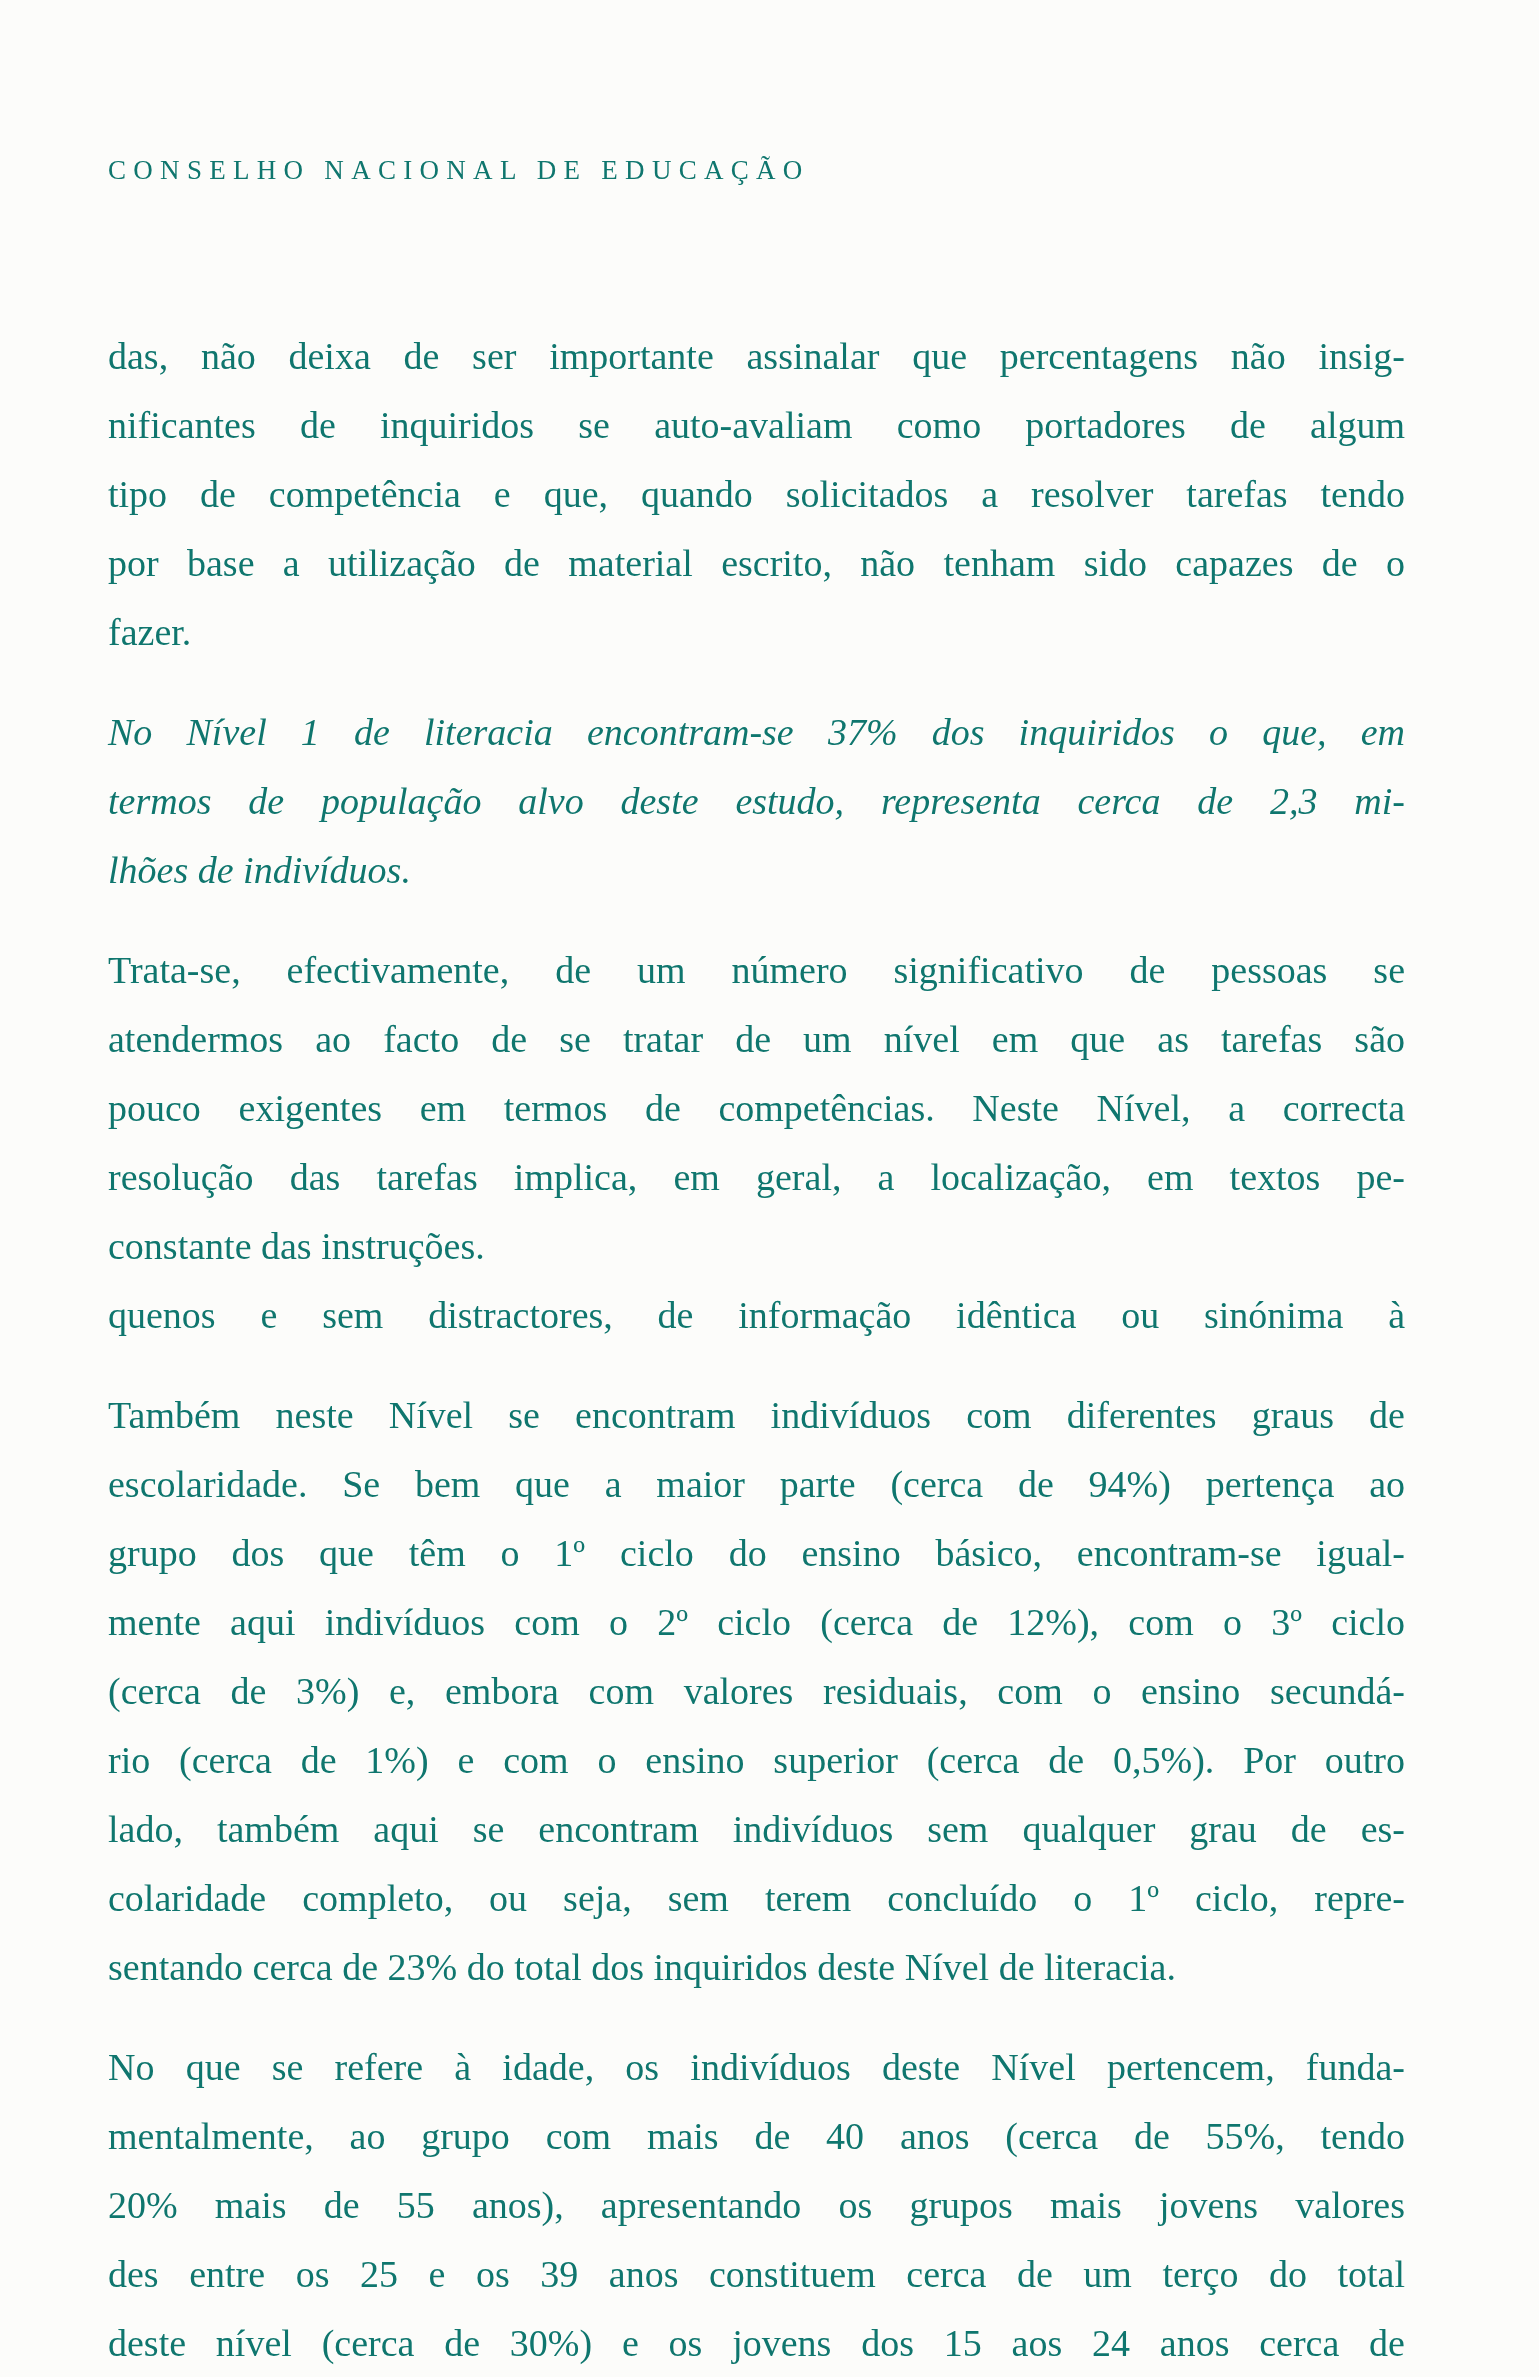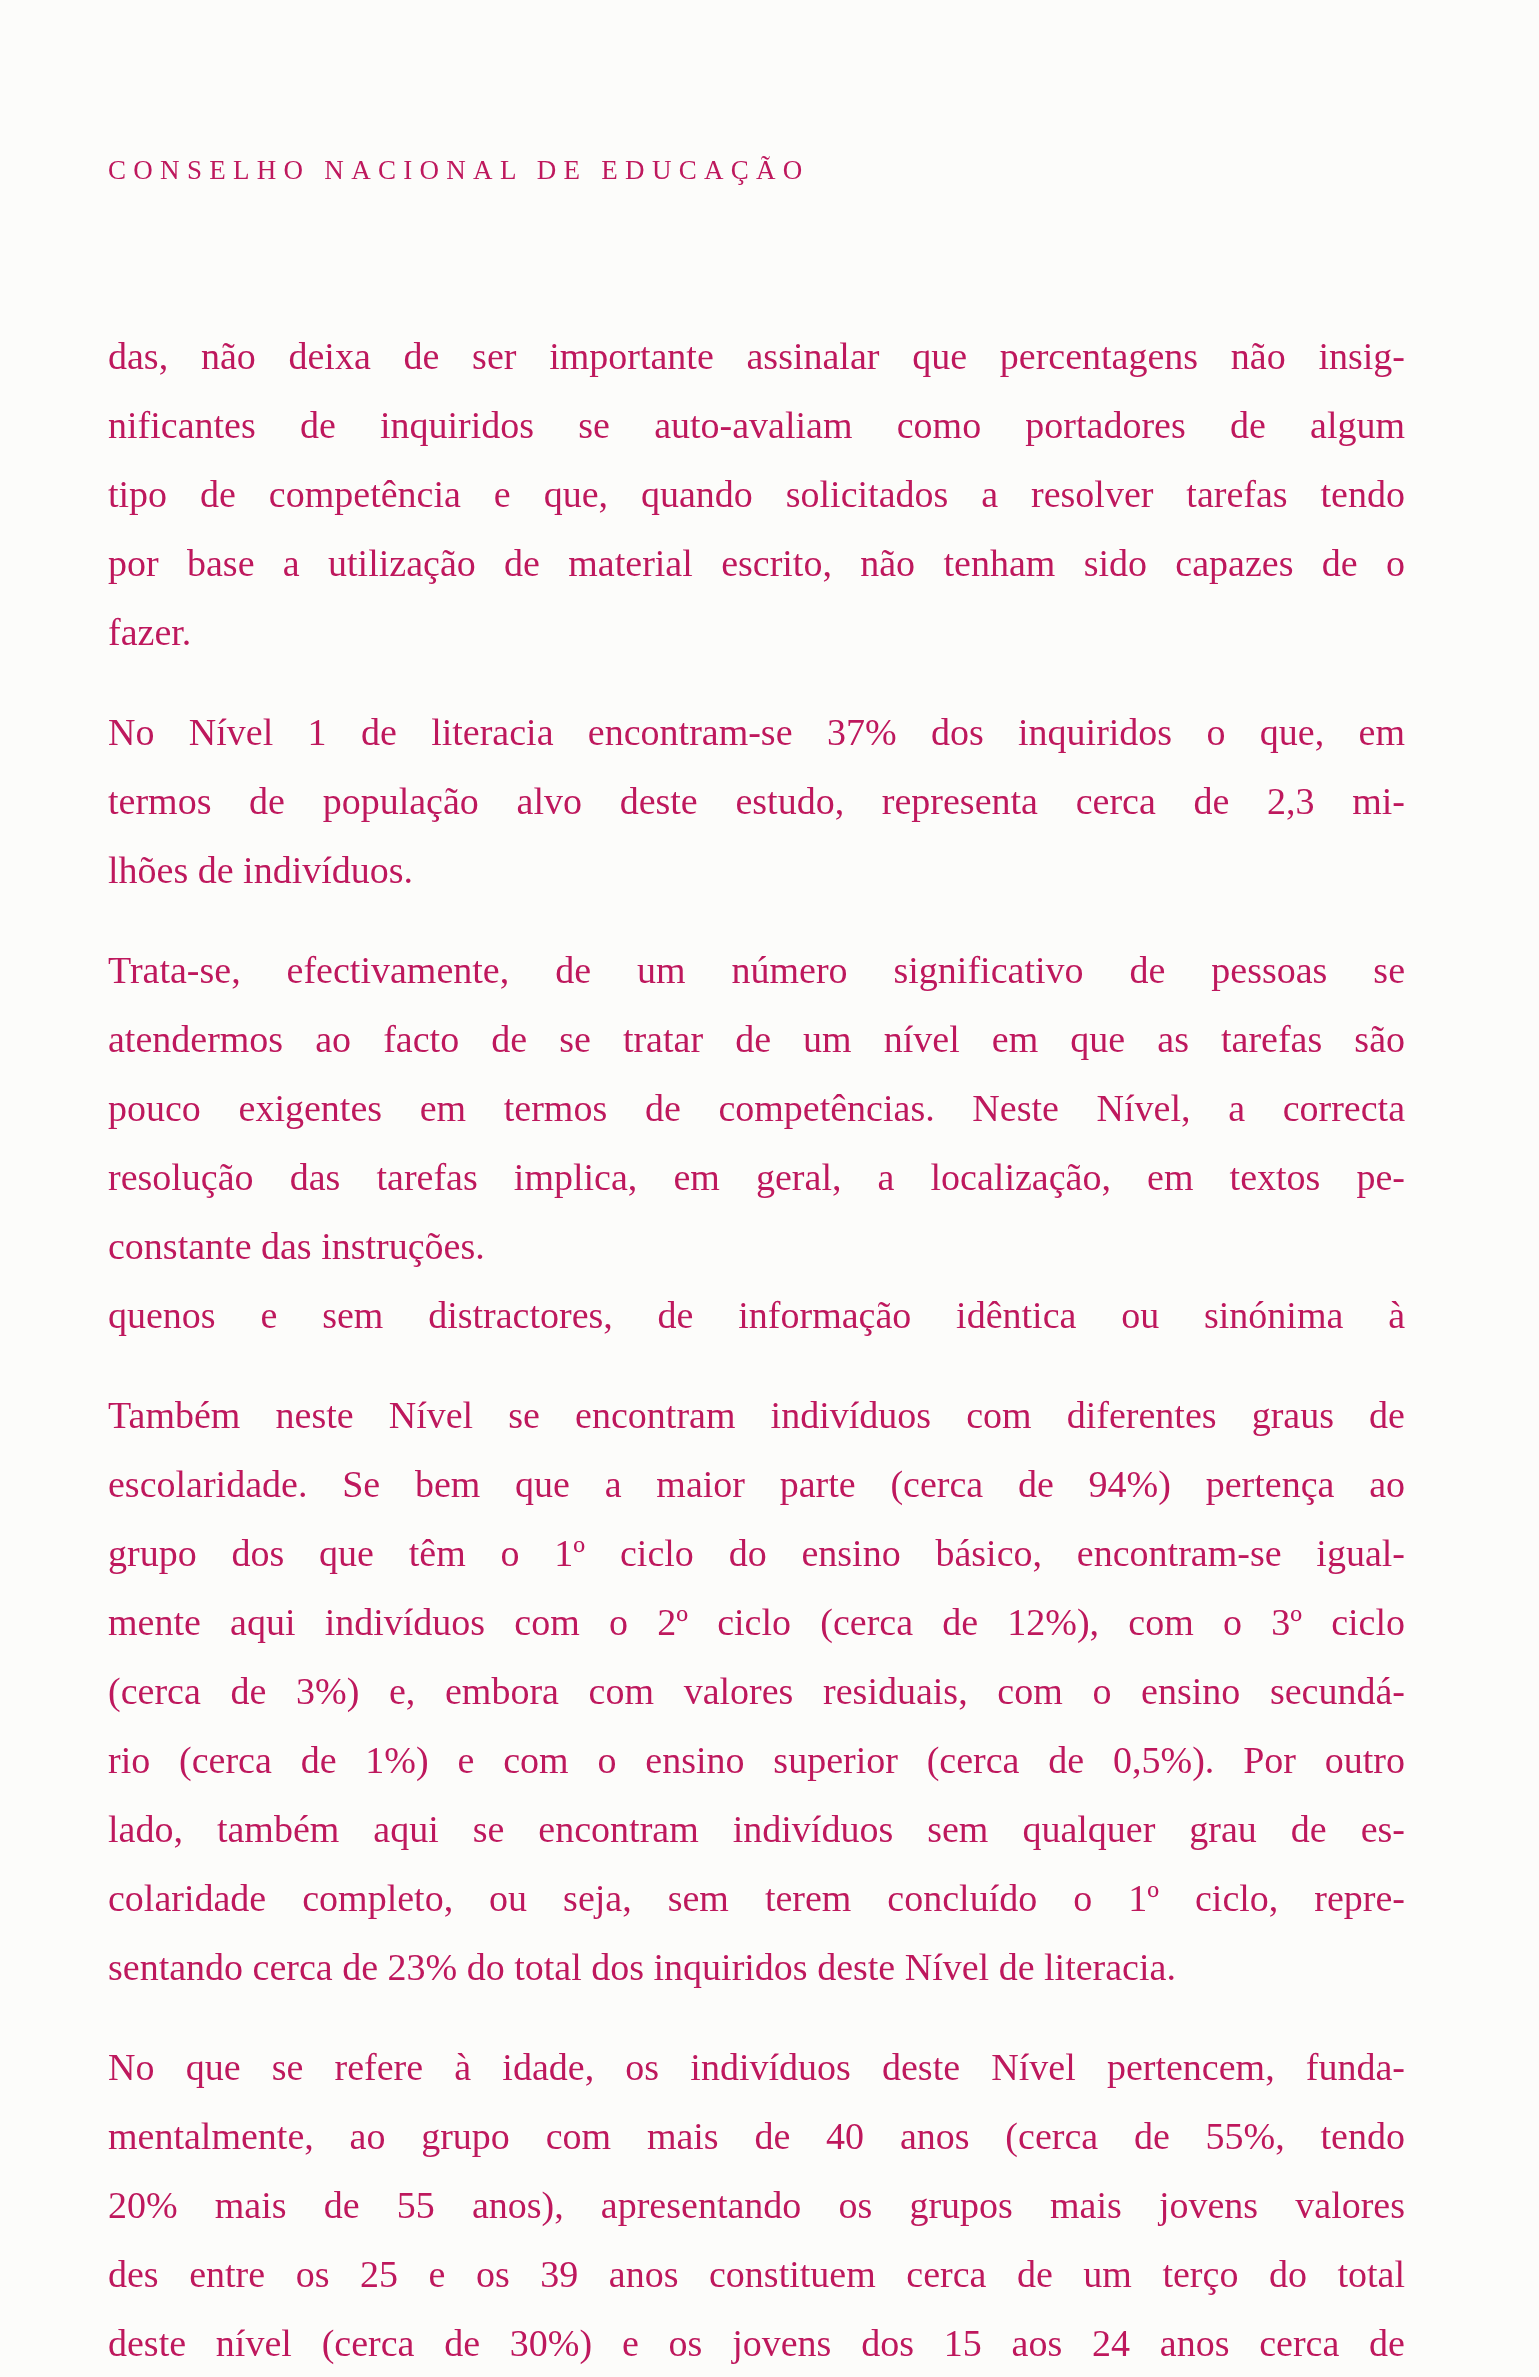--- a/index.html
+++ b/index.html
@@ -8,40 +8,41 @@
     background: #e9e9e7;
   }
   .page {
     position: relative;
     width: 1540px;
     height: 2377px;
     margin: 0 auto;
     background: #fcfcfa;
     box-sizing: border-box;
     padding: 155px 135px 0 108px;
-    color: #be185d;
+    color: #0f766e;
     font-family: "Liberation Serif", "DejaVu Serif", serif;
     overflow: hidden;
   }
   .running-header {
     font-size: 27px;
     line-height: 31px;
     letter-spacing: 0.27em;
     font-weight: 400;
     margin-bottom: 142px;
     white-space: nowrap;
   }
   .body-text {
     font-size: 38px;
     line-height: 57px;
   }
   .paragraph + .paragraph {
     margin-top: 43px;
   }
   .paragraph.italic {
+    font-style: italic;
   }
   .line {
     text-align: justify;
     text-align-last: justify;
     white-space: normal;
     margin-top: 12px;
   }
   .line.last {
     text-align-last: left;
   }

